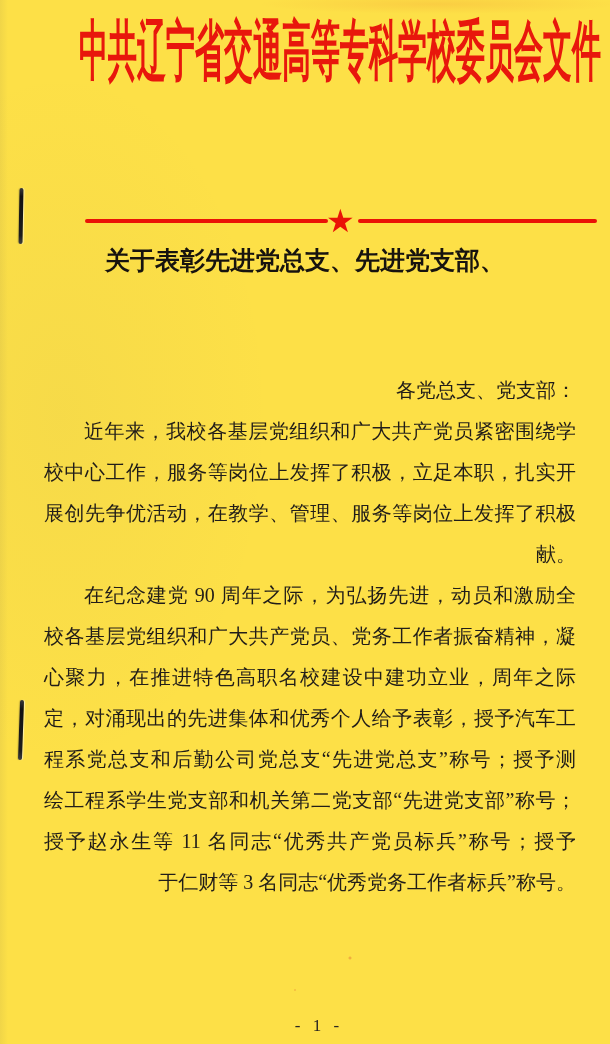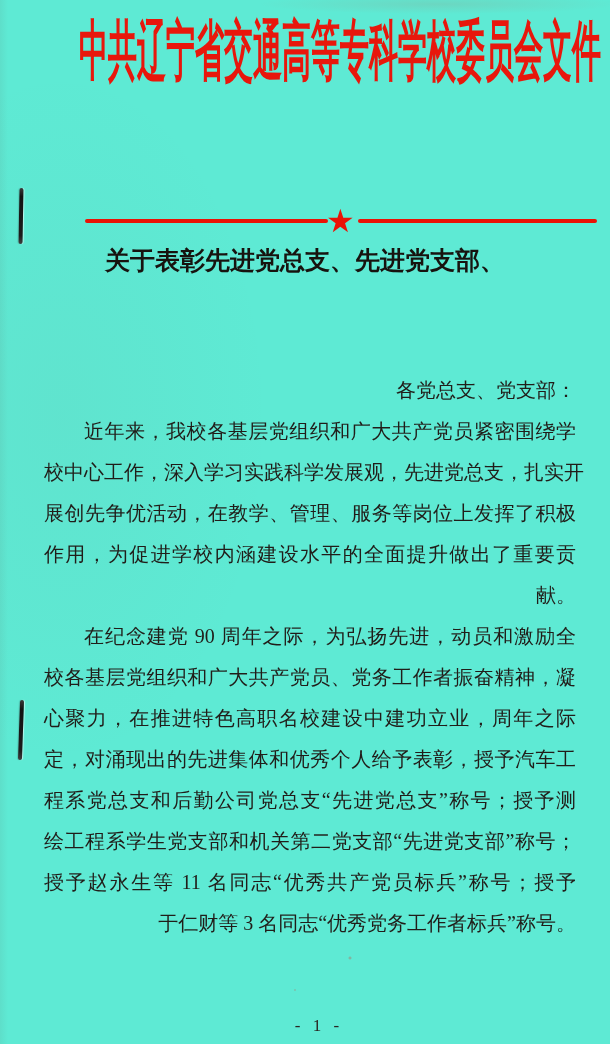--- a/index.html
+++ b/index.html
@@ -1,19 +1,19 @@
 <!DOCTYPE html>
 <html><head>
 <meta charset="utf-8">
 <style>
   html,body{margin:0;padding:0;background:#e8e6e2;}
   .page{
     position:relative;
     width:610px;height:1044px;
-    background:#5eead4;
+    background:#fde047;
     overflow:hidden;
     font-family:"Liberation Serif","DejaVu Serif",serif;
   }
   
   .page::before{
     content:"";position:absolute;inset:0;pointer-events:none;
     background:
       radial-gradient(ellipse 260px 14px at 72% 0.4%, rgba(225,45,25,0.10), transparent 70%),
       radial-gradient(circle 3px at 350px 958px, rgba(210,60,40,0.45), transparent 70%),
       radial-gradient(circle 2px at 295px 990px, rgba(210,60,40,0.35), transparent 70%),
@@ -92,23 +92,22 @@
     <div class="seg seg-right"></div>
   </div>
 
   <div class="doc-title">
     <div class="t-line">关于表彰先进党总支、先进党支部、</div>
   </div>
 
   <div class="body-text" id="body-text">
       <div class="line">各党总支、党支部：</div>
       <div class="line fill indent">近年来，我校各基层党组织和广大共产党员紧密围绕学</div>
-      <div class="line fill">校中心工作，深入学习实践科学发展观，先进党总支，扎实开</div>
+      <div class="line fill">校中心工作，服务等岗位上发挥了积极，立足本职，扎实开</div>
       <div class="line fill">展创先争优活动，在教学、管理、服务等岗位上发挥了积极</div>
-      <div class="line fill">作用，为促进学校内涵建设水平的全面提升做出了重要贡</div>
       <div class="line">献。</div>
       <div class="line fill indent">在纪念建党 90 周年之际，为弘扬先进，动员和激励全</div>
       <div class="line fill">校各基层党组织和广大共产党员、党务工作者振奋精神，凝</div>
       <div class="line fill">心聚力，在推进特色高职名校建设中建功立业，周年之际</div>
       <div class="line fill">定，对涌现出的先进集体和优秀个人给予表彰，授予汽车工</div>
       <div class="line fill">程系党总支和后勤公司党总支“先进党总支”称号；授予测</div>
       <div class="line fill">绘工程系学生党支部和机关第二党支部“先进党支部”称号；</div>
       <div class="line fill">授予赵永生等 11 名同志“优秀共产党员标兵”称号；授予</div>
       <div class="line">于仁财等 3 名同志“优秀党务工作者标兵”称号。</div>
     </div>

